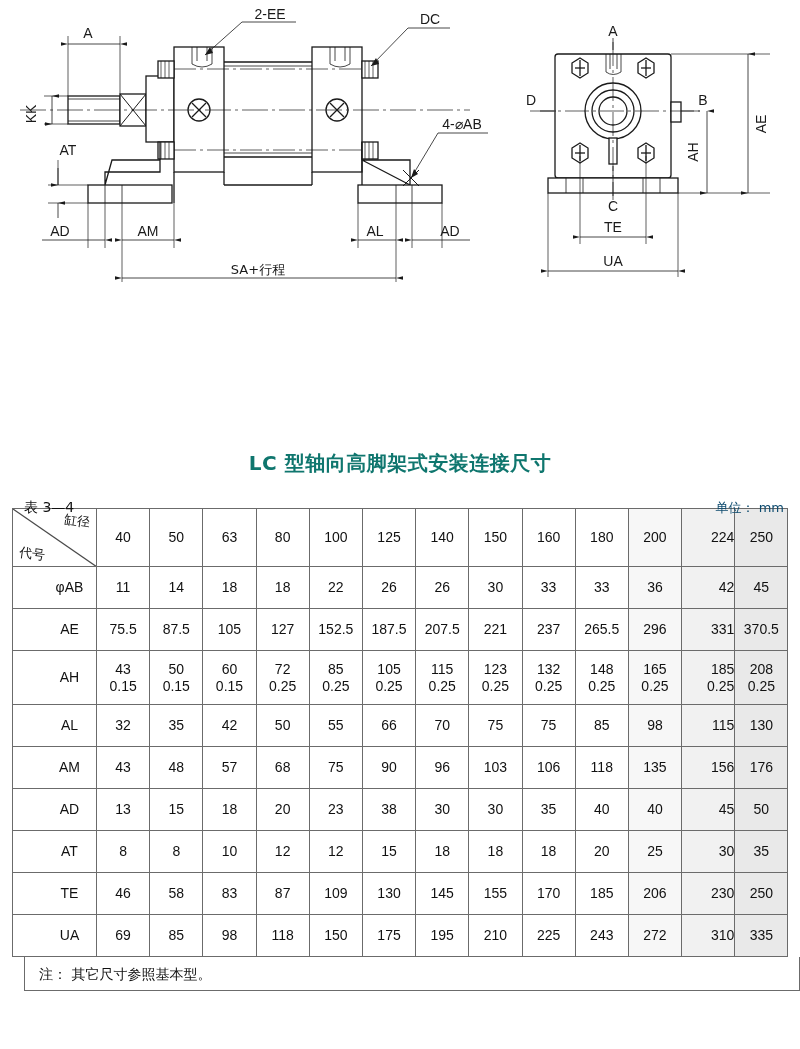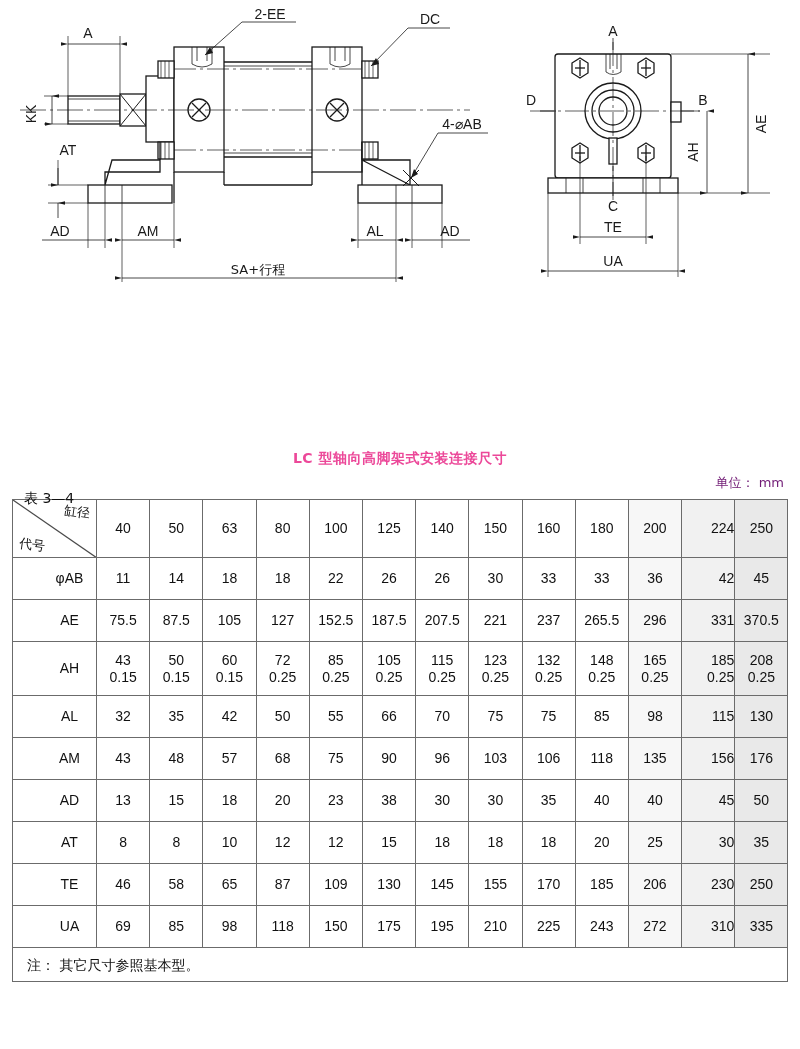--- a/index.html
+++ b/index.html
@@ -38,43 +38,43 @@
   
   #table-area {
     position: relative;
     width: 800px;
     padding: 0;
   }
 
   #table-title {
     text-align: center;
     font-family: "DejaVu Sans", "Liberation Sans", sans-serif;
-    font-size: 14px;
+    font-size: 20px;
     font-weight: bold;
     letter-spacing: 0.5px;
     margin: 0 0 6px 0;
-    color: #ec4899;
+    color: #0f766e;
   }
 
   #table-meta {
     position: relative;
     height: 22px;
     margin: 0 12px 3px 12px;
   }
   #table-number {
     position: absolute; left: 12px; top: 16px;
     font-family: "DejaVu Sans", "Liberation Sans", sans-serif;
     font-size: 14px;
     color: #111;
   }
   #table-unit {
-    position: absolute; right: 4px; top: 0;
+    position: absolute; right: 4px; top: 16px;
     font-family: "DejaVu Sans", "Liberation Sans", sans-serif;
     font-size: 13px;
-    color: #701a75;
+    color: #0c4a6e;
   }
 
   table#spec-table {
     border-collapse: collapse;
     width: 776px;
     margin: 0 12px;
     table-layout: fixed;
     background: #fff;
   }
   table#spec-table td {
@@ -125,21 +125,21 @@
     white-space: nowrap;
   }
   td.hdr-cell { height: 58px !important; font-size: 14px; }
 
   .two-line .v1 { display: block; }
   .two-line .v2 { display: block; }
   td.two-line { height: 54px !important; font-size: 13px; }
 
   #table-note {
     width: 776px;
-    margin: 0 12px;
+    margin: 0 24px;
     border: 1px solid #6b6b6b;
     border-top: none;
     height: 34px;
     line-height: 34px;
     padding-left: 14px;
     font-family: "DejaVu Sans", "Liberation Sans", sans-serif;
     font-size: 14px;
     color: #111;
   }
 </style>
@@ -589,21 +589,21 @@
           <td class="">18</td>
           <td class="">20</td>
           <td class="shade1">25</td>
           <td class="shade2">30</td>
           <td class="shade3">35</td>
         </tr>
         <tr>
           <td class="rowlabel">TE</td>
           <td class="">46</td>
           <td class="">58</td>
-          <td class="">65</td>
+          <td class="">83</td>
           <td class="">87</td>
           <td class="">109</td>
           <td class="">130</td>
           <td class="">145</td>
           <td class="">155</td>
           <td class="">170</td>
           <td class="">185</td>
           <td class="shade1">206</td>
           <td class="shade2">230</td>
           <td class="shade3">250</td>

